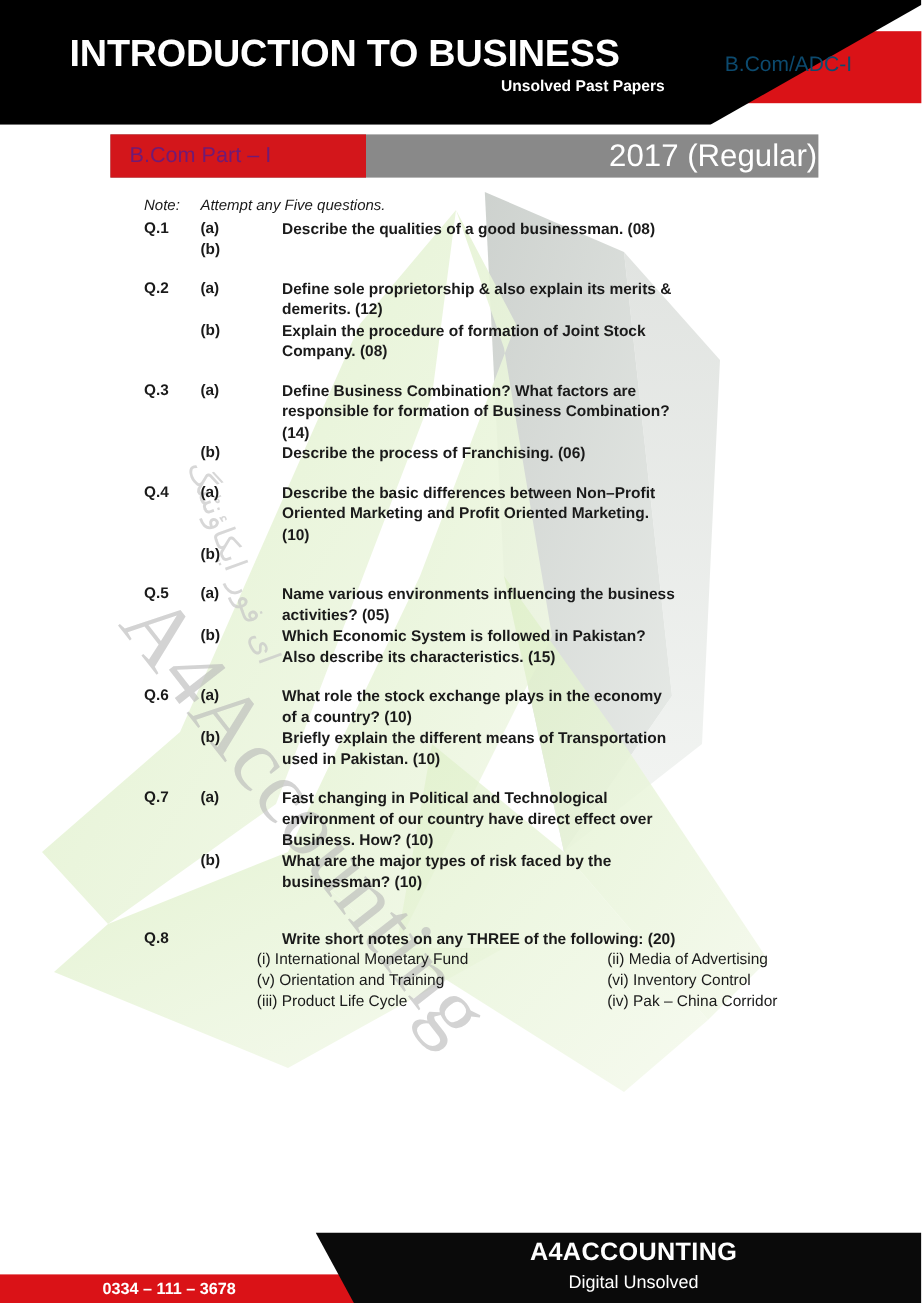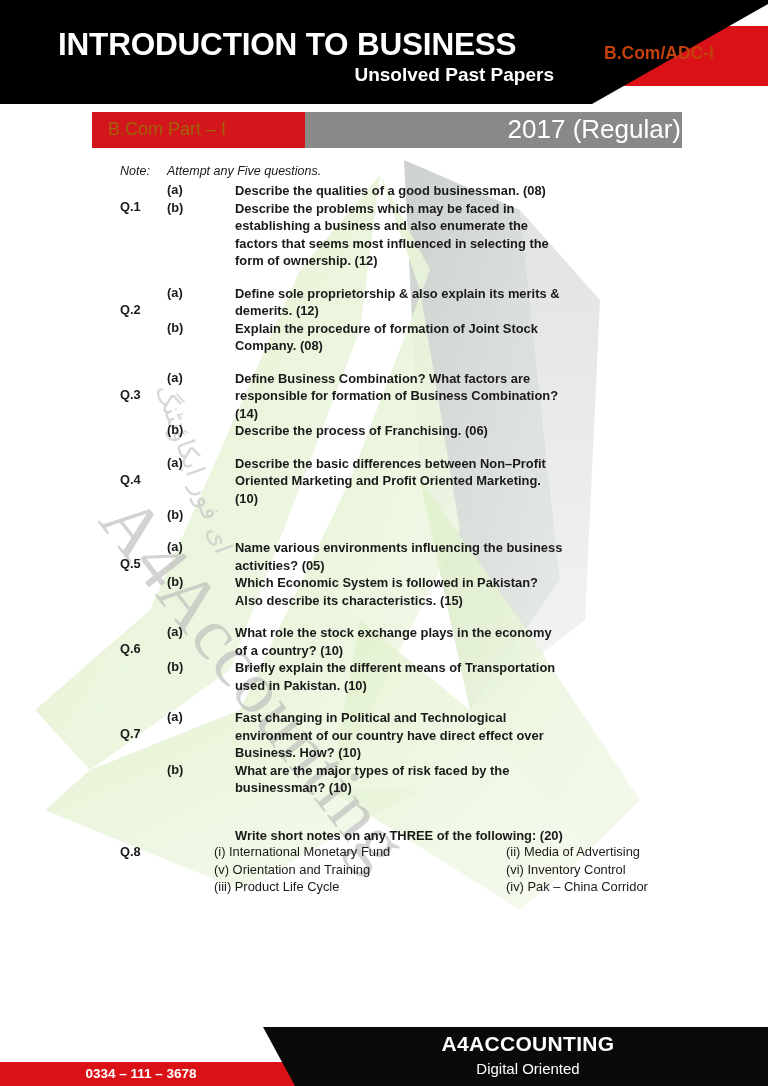--- a/index.html
+++ b/index.html
@@ -49,32 +49,32 @@
     letter-spacing: -0.2px;
     color: #ffffff;
     white-space: nowrap;
   }
   .header-subtitle {
     position: absolute;
     left: 58px;
     top: 64px;
     width: 496px;
     text-align: right;
-    font-size: 19px;
+    font-size: 13px;
     font-weight: bold;
     color: #ffffff;
     white-space: nowrap;
   }
   .header-badge {
     position: absolute;
     left: 604px;
     top: 43px;
     font-size: 17.5px;
-    font-weight: bold;
-    color: #c2410c;
+    font-weight: normal;
+    color: #0c4a6e;
     white-space: nowrap;
   }
 
   
   .subbar {
     position: absolute;
     left: 92px;
     top: 112px;
     width: 590px;
     height: 36px;
@@ -92,21 +92,21 @@
     width: 213px;
     height: 36px;
     background: #D3161B;
   }
   .subbar-part {
     position: absolute;
     left: 16px;
     top: 7px;
     font-size: 18px;
     font-weight: normal;
-    color: #a16207;
+    color: #701a75;
     white-space: nowrap;
   }
   .subbar-year {
     position: absolute;
     right: 1px;
     top: 2px;
     font-size: 26px;
     color: #ffffff;
     white-space: nowrap;
   }
@@ -179,21 +179,21 @@
     position: relative;
     margin-top: 0;
   }
   .qrow {
     position: relative;
     min-height: 17px;
   }
   .q-num {
     position: absolute;
     left: 92px;
-    top: 17px;
+    top: 0;
     width: 40px;
     font-size: 12.8px;
     font-weight: bold;
     color: #1a1a1a;
   }
   .q-part {
     position: absolute;
     left: 139px;
     top: 0;
     width: 34px;
@@ -349,21 +349,20 @@
 
   <div id="questions-container">
       <div class="qblock">
         <div class="qrow">
           <span class="q-num">Q.1</span>
           <span class="q-part">(a)</span>
           <div class="q-text">Describe the qualities of a good businessman. (08)</div>
         </div>
         <div class="qrow">
           <span class="q-part">(b)</span>
-          <div class="q-text">Describe the problems which may be faced in establishing a business and also enumerate the factors that seems most influenced in selecting the form of ownership. (12)</div>
         </div>
         <div class="q-gap"></div>
       </div>
       <div class="qblock">
         <div class="qrow">
           <span class="q-num">Q.2</span>
           <span class="q-part">(a)</span>
           <div class="q-text">Define sole proprietorship &amp; also explain its merits &amp; demerits. (12)</div>
         </div>
         <div class="qrow">
@@ -457,13 +456,13 @@
   </div>
 
 </div>
 
 <div class="footer">
   <div class="footer-red"></div>
   <div class="footer-black"></div>
   <div class="footer-phone">0334 – 111 – 3678</div>
 </div>
 <div class="footer-brand">A4ACCOUNTING</div>
-<div class="footer-tag">Digital Oriented</div>
+<div class="footer-tag">Digital Unsolved</div>
 
 </body></html>

